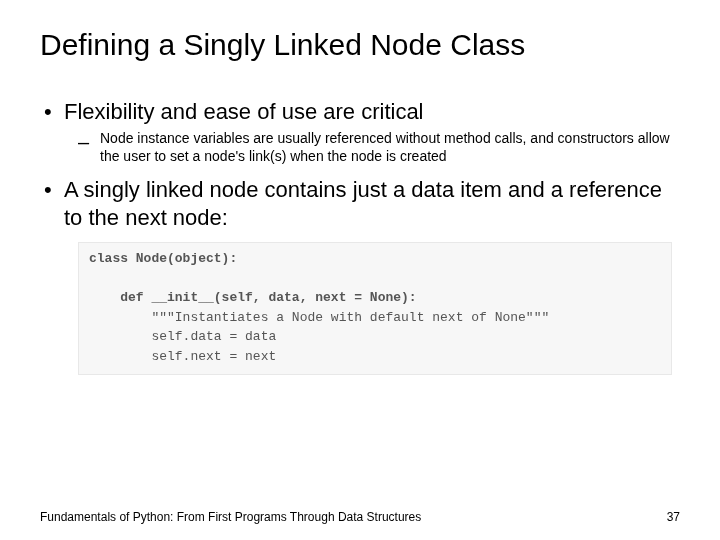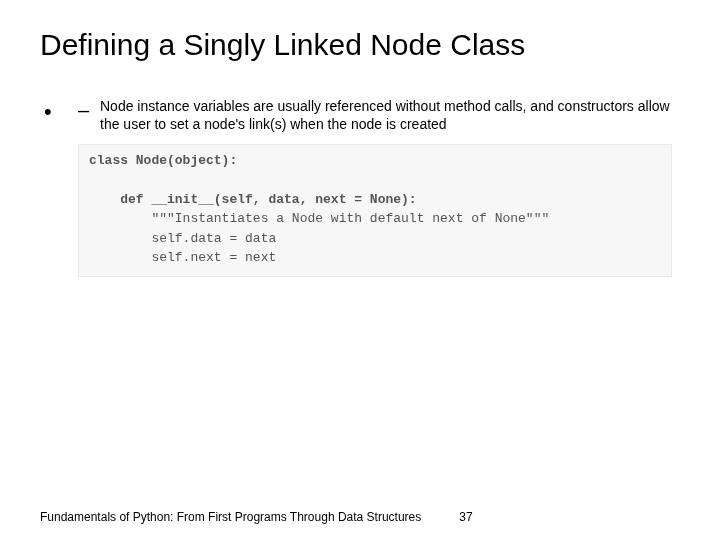--- a/index.html
+++ b/index.html
@@ -71,38 +71,41 @@
     color: #555555;
     white-space: pre;
   }
   .code-block b { font-weight: bold; }
   .footer {
     position: absolute;
     bottom: 16px;
     left: 40px;
     right: 40px;
     display: flex;
+    justify-content: space-between;
     font-size: 12px;
     color: #000000;
     gap: 38px;
   }
 </style>
 </head>
 <body>
 
 <div class="slide">
 
   <h1 class="title">Defining a Singly Linked Node Class</h1>
 
   <ul class="main">
     <li>
+      <span>Flexibility and ease of use are critical</span>
       <ul class="sub">
         <li>Node instance variables are usually referenced without method calls, and constructors allow the user to set a node's link(s) when the node is created</li>
       </ul>
     </li>
+    <li>A singly linked node contains just a data item and a reference to the next node:</li>
   </ul>
 
   <div class="code-block"><b>class Node(object):</b>
 <span></span>
 <b>    def __init__(self, data, next = None):</b>
 <span>        """Instantiates a Node with default next of None"""</span>
 <span>        self.data = data</span>
 <span>        self.next = next</span></div>
 
   <div class="footer">

